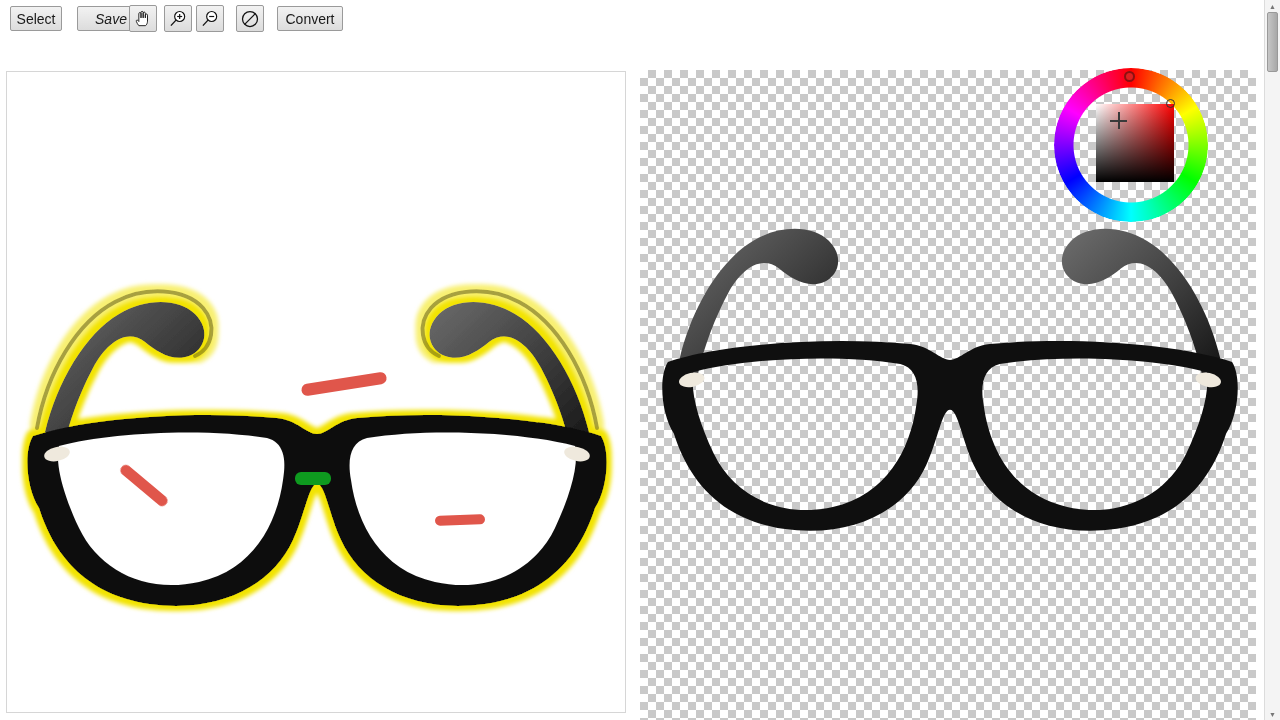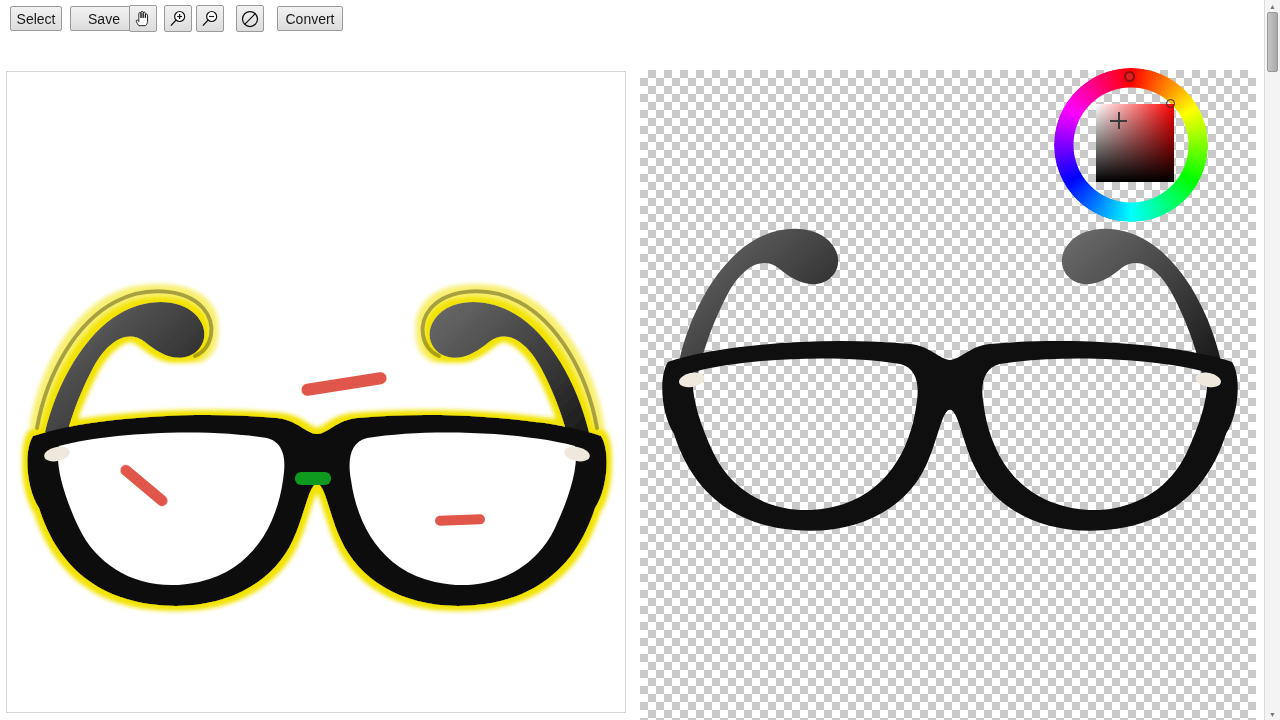--- a/index.html
+++ b/index.html
@@ -172,21 +172,21 @@
 </style>
 </head>
 <body>
 
 <div id="app">
 
   <div id="toolbar-row1">
     <div class="btn tb-text" style="left:10px;width:52px;">
       <span>Select</span>
     </div>
-    <div class="btn tb-text" style="left:70px;width:68px;">
+    <div class="btn tb-text" style="left:77px;width:68px;font-style:italic;">
       <span>Save</span>
     </div>
 
     <div class="btn tb-icon" style="left:129px;">
       <svg width="20" height="20" viewBox="0 0 24 24">
         <path d="M7 20c-1.3-1.6-2.4-3.3-3-5.2-.4-1.3.9-2.1 1.8-1.1l1.2 1.3V5.6c0-.8.6-1.4 1.3-1.4s1.3.6 1.3 1.4v5.1V4.2c0-.8.6-1.4 1.3-1.4s1.3.6 1.3 1.4v6.5V5.1c0-.8.6-1.4 1.3-1.4s1.3.6 1.3 1.4v5.6V7.4c0-.8.6-1.4 1.3-1.4s1.3.6 1.3 1.4v7.2c0 2.4-1 4.2-2.3 5.4z" fill="#fff" stroke="#111" stroke-width="1.1"></path>
       </svg>
     </div>
 
     <div class="btn tb-icon" style="left:164px;">

